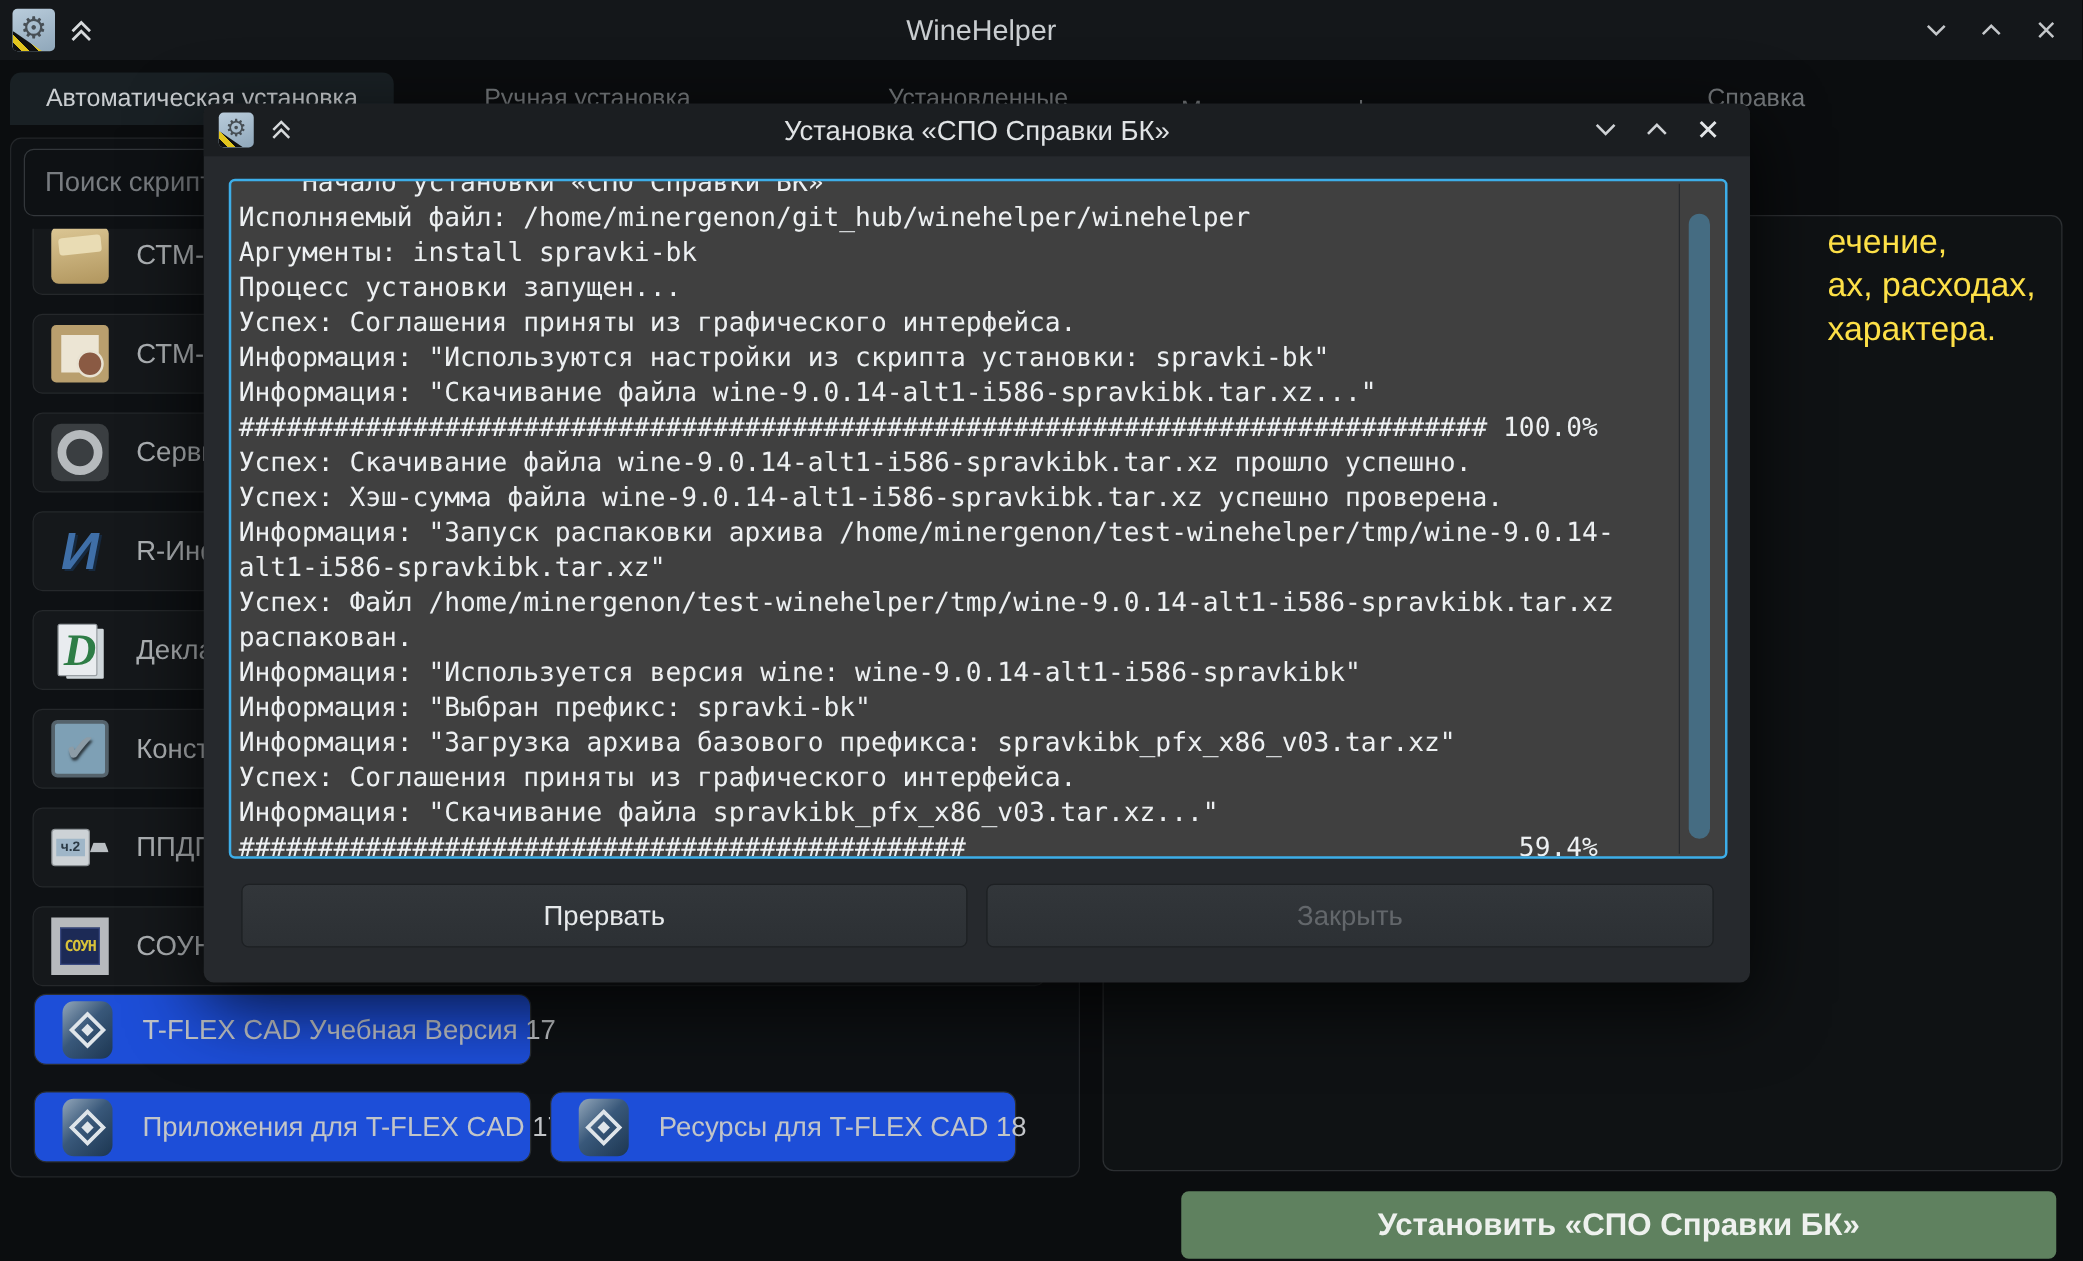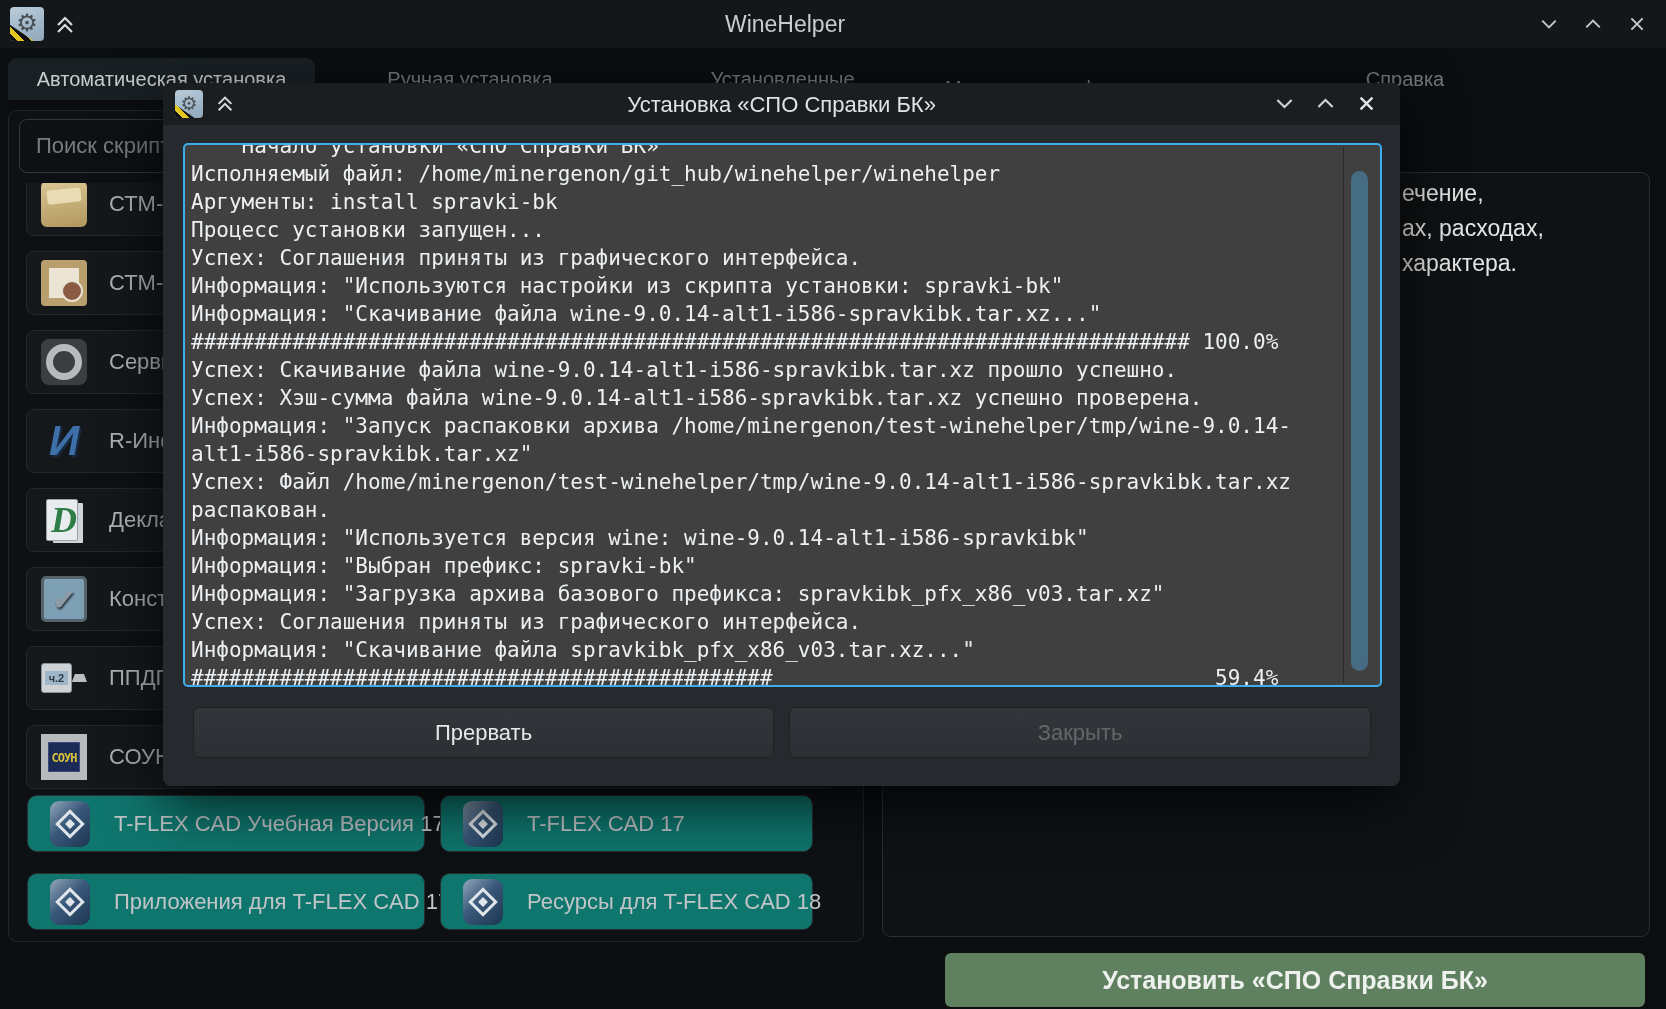--- a/index.html
+++ b/index.html
@@ -68,34 +68,34 @@
   .ic-monitor{flex-direction:row;}
   .ic-monitor .scr{width:40px;height:30px;background:#cdd2d6;border-radius:3px;border:1px solid #8d9296;
         display:flex;align-items:center;justify-content:center;box-sizing:border-box;}
   .ic-monitor .scr span{background:#9fb6c8;padding:1px 4px;font-size:11px;font-weight:bold;color:#2c3a45;}
   .ic-monitor .stand{width:20px;height:8px;background:#b9bec2;clip-path:polygon(20% 0,80% 0,100% 100%,0 100%);}
   .ic-soun{background:#b7babd;}
   .ic-soun .box{background:#1c2a56;padding:5px 3px;border:1px solid #3a4a80;}
   .ic-soun .box span{color:#d8c23a;font-weight:bold;font-size:12px;font-family:"DejaVu Sans Mono",monospace;letter-spacing:-1px;}
 
   
-  .tile{background:#0f766e;border:1px solid #2a2e31;border-radius:10px;display:flex;
+  .tile{background:#1d4ed8;border:1px solid #2a2e31;border-radius:10px;display:flex;
         align-items:center;gap:24px;padding-left:22px;box-sizing:border-box;}
   .tile .lbl{font-size:22px;color:#c2c5c8;white-space:nowrap;}
   .tflex-icon{width:40px;height:46px;border-radius:9px;position:relative;flex:0 0 40px;
         background:linear-gradient(135deg,#93a7ba 0%,#39587a 45%,#1c3651 100%);}
   .tflex-icon::before{content:"";position:absolute;left:50%;top:50%;width:15px;height:15px;
         transform:translate(-50%,-50%) rotate(45deg);border:3px solid #dfe5ea;}
   .tflex-icon::after{content:"";position:absolute;left:50%;top:50%;width:7px;height:7px;
         transform:translate(-50%,-50%) rotate(45deg);background:#dfe5ea;}
 
   
   .desc-box{left:882px;top:172px;width:766px;height:763px;background:#0f1214;
             border:1px solid #2c2f32;border-radius:9px;}
-  .desc-frag{left:1402px;top:176px;font-size:23px;line-height:35px;color:#e5e5e5;}
+  .desc-frag{left:1462px;top:176px;font-size:27px;line-height:35px;color:#fde047;}
   .install-btn{left:945px;top:953px;width:700px;height:54px;background:#5f815f;border:none;
             border-radius:6px;color:#eef1ee;font-weight:bold;font-size:25px;
             display:flex;align-items:center;justify-content:center;cursor:pointer;
             font-family:"Liberation Sans",sans-serif;}
 
   
   .topfrag{top:0;height:7px;overflow:hidden;color:#e8eaec;font-weight:bold;font-size:19px;
            letter-spacing:3px;}
   .topfrag div{margin-top:-13px;white-space:nowrap;}
 
@@ -218,24 +218,20 @@
           <div class="box"><span>СОУН</span></div>
         </div>
         <span class="lbl">СОУН</span>
       </div>
     </div>
   </div>
 
   <div class="abs tile" style="left:27px;top:795px;width:398px;height:57px;">
     <div class="tflex-icon"></div>
     <span class="lbl">T-FLEX CAD Учебная Версия 17</span>
-  </div>
-  <div class="abs tile" style="left:440px;top:795px;width:373px;height:57px;">
-    <div class="tflex-icon"></div>
-    <span class="lbl">T-FLEX CAD 17</span>
   </div>
   <div class="abs tile" style="left:27px;top:873px;width:398px;height:57px;">
     <div class="tflex-icon"></div>
     <span class="lbl">Приложения для T-FLEX CAD 17</span>
   </div>
   <div class="abs tile" style="left:440px;top:873px;width:373px;height:57px;">
     <div class="tflex-icon"></div>
     <span class="lbl">Ресурсы для T-FLEX CAD 18</span>
   </div>
 

